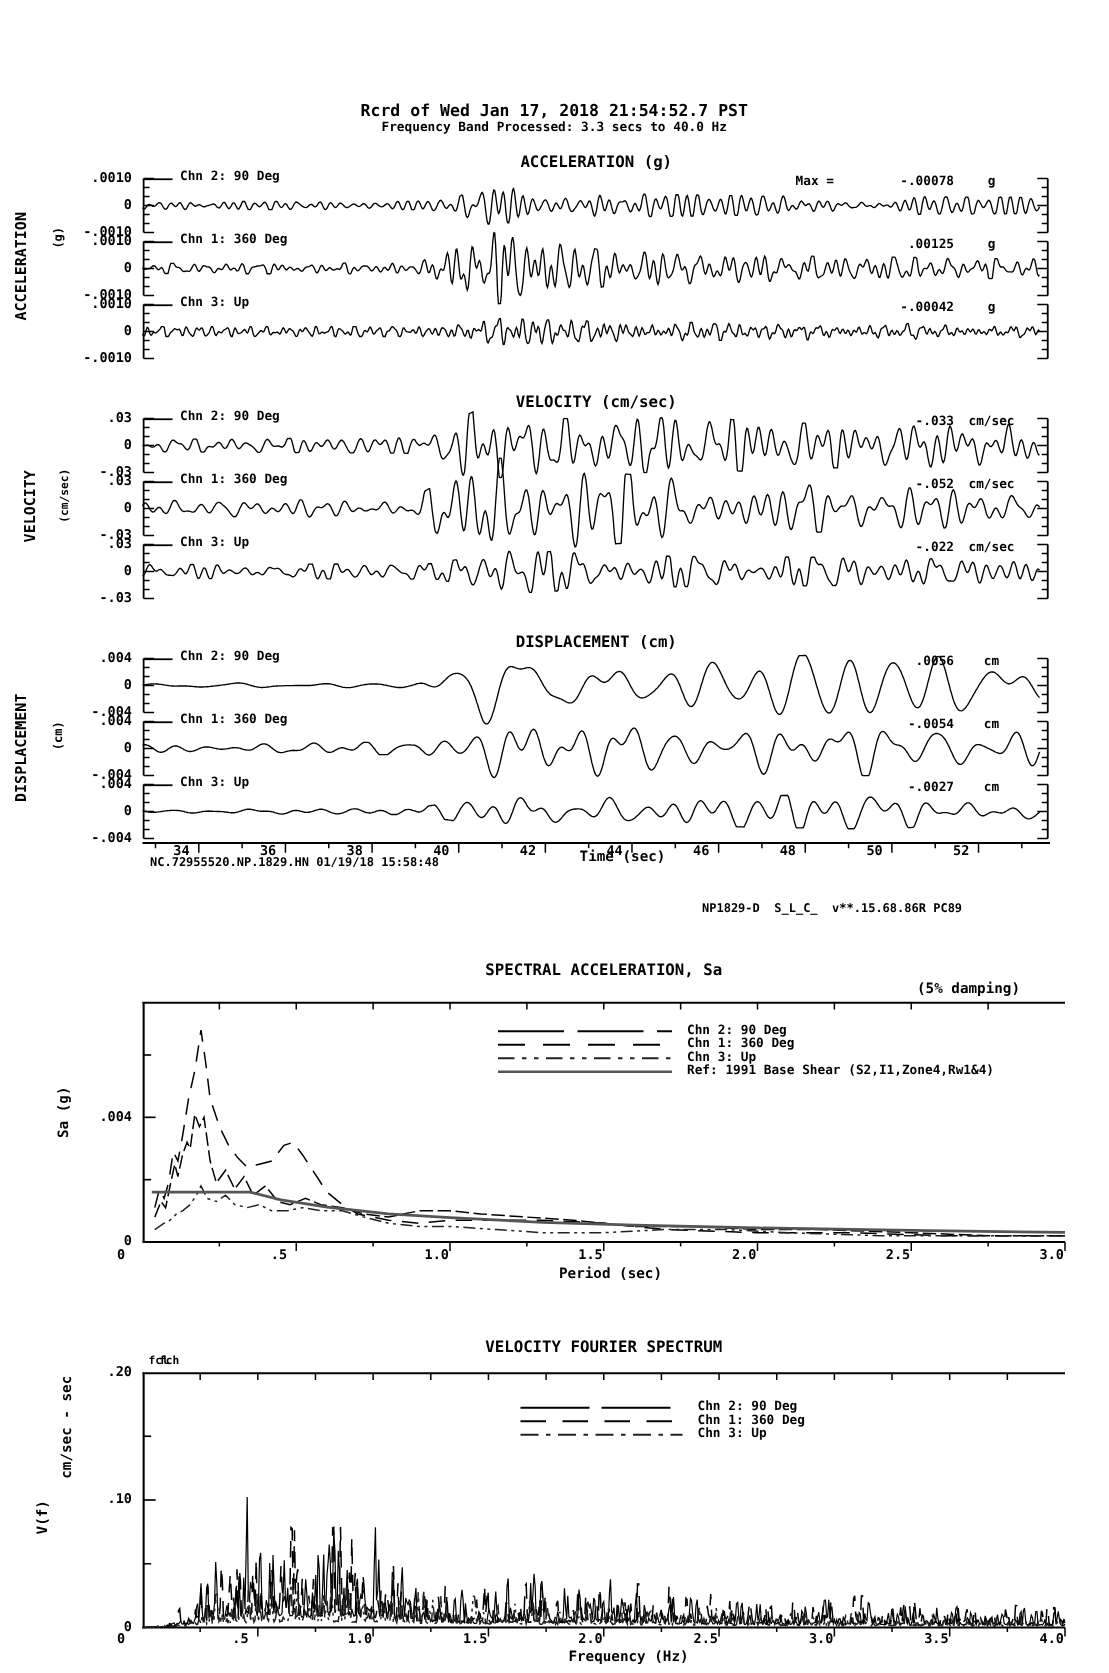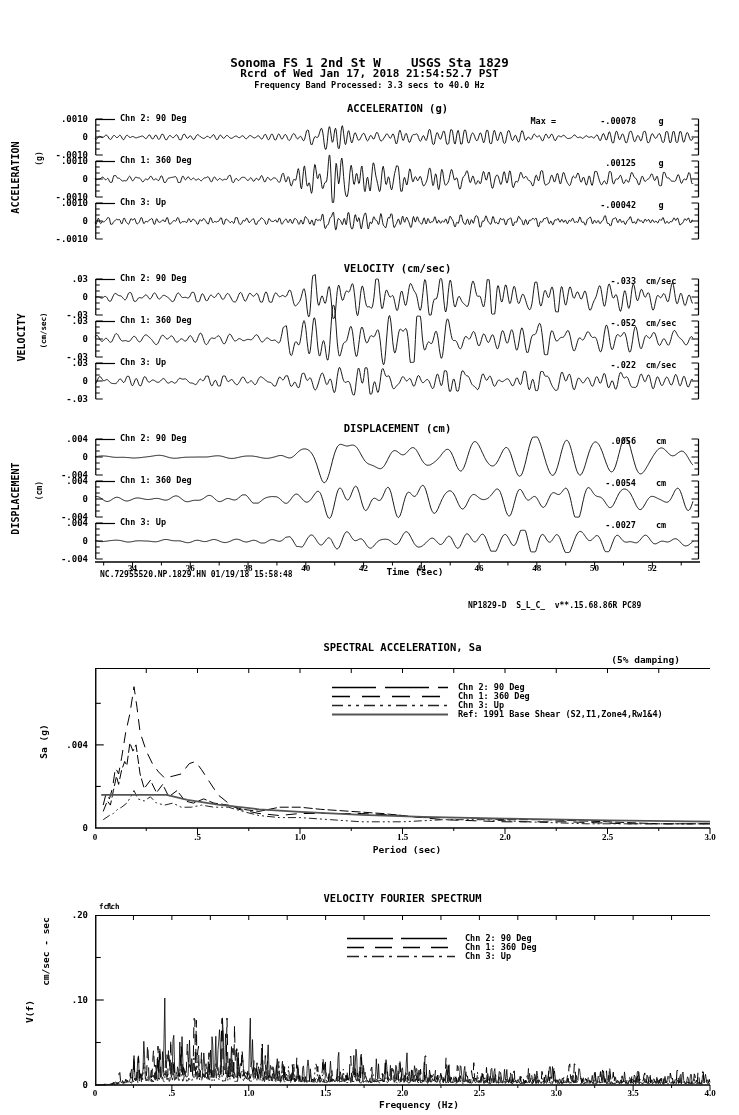--- a/index.html
+++ b/index.html
@@ -11,37 +11,36 @@
   .rot{position:absolute;transform:rotate(-90deg);transform-origin:center;white-space:nowrap;
        font-weight:bold;text-align:center;width:150px;}
   .strip{position:absolute;left:95px;width:605px;height:42px;}
   .trace{position:absolute;left:0;top:0;width:605px;height:42px;overflow:visible;}
   .chn{position:absolute;left:25px;top:-3px;font-size:8.5px;font-weight:bold;white-space:pre;}
   .maxlab{position:absolute;right:14px;top:0px;font-size:8.5px;font-weight:bold;display:flex;align-items:baseline;}
   .mpre{margin-right:2px;white-space:pre;text-align:right;}
   .mval{display:inline-block;width:78px;text-align:right;white-space:pre;}
   .munit{display:inline-block;width:50px;text-align:center;white-space:pre;}
   .ylab{position:absolute;left:36px;width:52px;text-align:right;font-size:9px;font-weight:bold;white-space:pre;}
-  .xt{position:absolute;width:34px;text-align:center;font-size:9px;font-weight:bold;font-family:Liberation Serif, serif;}
+  .xt{position:absolute;width:34px;font-size:9px;font-weight:bold;}
   .axlab{position:absolute;text-align:center;font-size:9.5px;font-weight:bold;white-space:pre;}
   .foot{position:absolute;font-size:8px;font-weight:bold;white-space:pre;}
   .legend{position:absolute;}
   .lrow{display:flex;align-items:center;height:9px;}
   .ltext{font-size:8.5px;font-weight:bold;margin-left:8px;white-space:pre;line-height:9px;}
   .lsample{flex:0 0 auto;}
   .note{position:absolute;font-size:9.5px;font-weight:bold;text-align:right;white-space:pre;}
   .fc{position:absolute;font-size:7.5px;font-weight:bold;white-space:pre;}
   svg{display:block;}
 </style>
 </head>
 <body>
 
 <div id="page">
 
-  <div class="hdr" style="top:55px;font-size:12.5px;">Sonoma FS 1 2nd St W    USGS Sta 1829</div>
   <div class="hdr" style="top:67px;font-size:11px;">Rcrd of Wed Jan 17, 2018 21:54:52.7 PST</div>
   <div class="hdr" style="top:80px;font-size:8.5px;">Frequency Band Processed: 3.3 secs to 40.0 Hz</div>
 
   <div class="ptitle" style="top:102px;">ACCELERATION (g)</div>
   <div class="ptitle" style="top:262px;">VELOCITY (cm/sec)</div>
   <div class="ptitle" style="top:422px;">DISPLACEMENT (cm)</div>
 
   <div class="rot" style="left:-60px;top:172px;font-size:10px;">ACCELERATION</div>
   <div class="rot" style="left:-36px;top:154px;font-size:8px;">(g)</div>
   <div class="rot" style="left:-54px;top:332px;font-size:10px;">VELOCITY</div>

